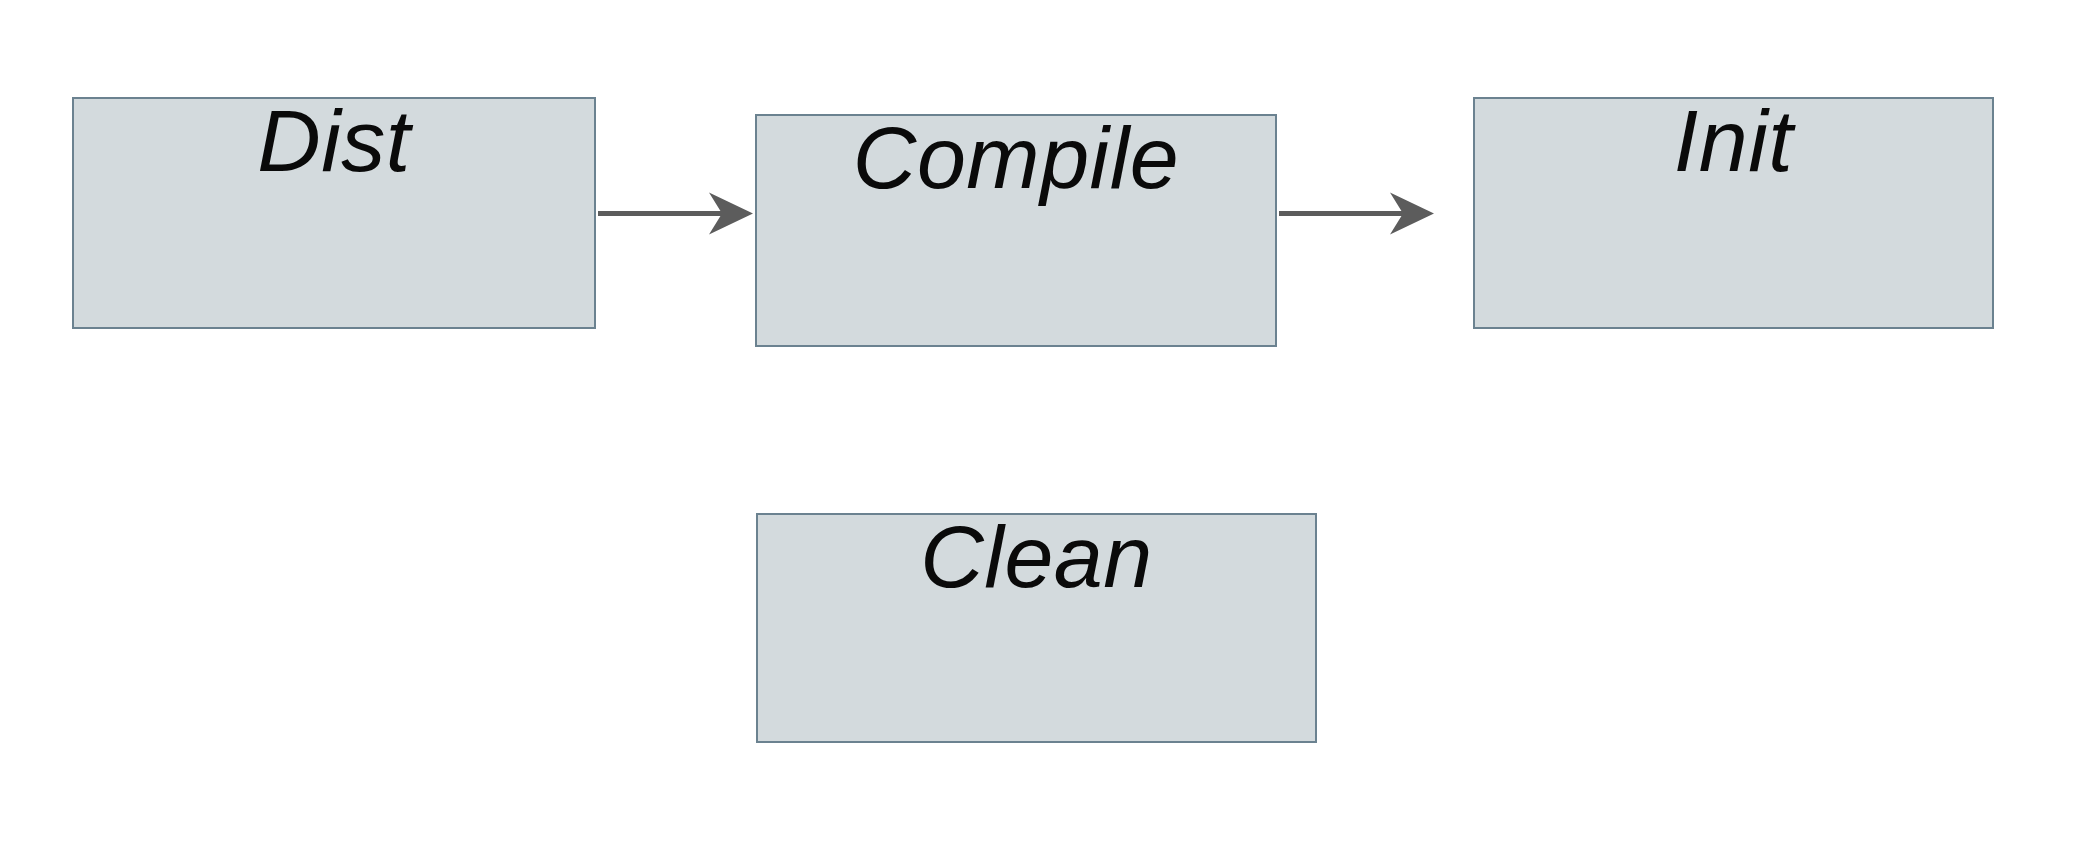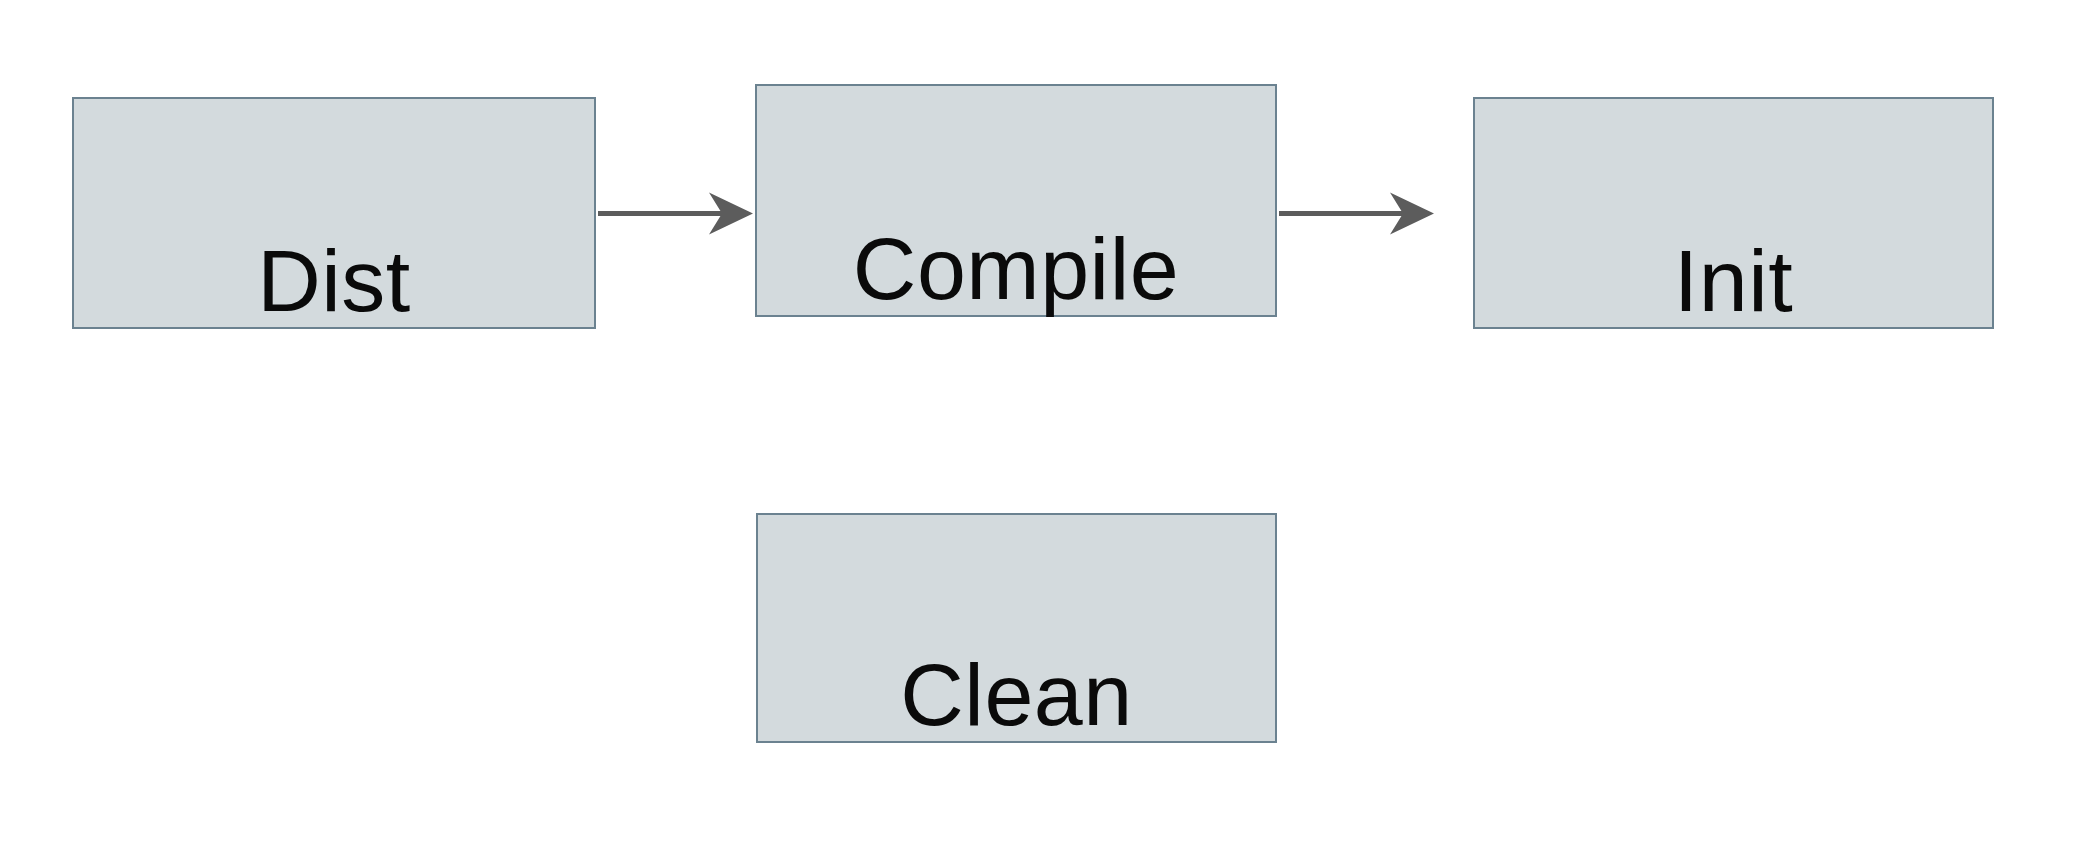--- a/index.html
+++ b/index.html
@@ -26,35 +26,36 @@
     position:absolute;
     left:0;top:0;
     width:2078px;height:848px;
     pointer-events:none;
   }
   .node{
     position:absolute;
     background:var(--node-fill);
     border:2.5px solid var(--node-border);
     display:flex;
-    align-items:flex-end;
+    align-items:flex-start;
     justify-content:center;
+    font-style:italic;
   }
   .node-label{
     font-size:88px;
     line-height:1;
     color:var(--text);
     letter-spacing:0.5px;
     white-space:nowrap;
     transform:translateY(-2px);
   }
   .node-dist    {left:72px;  top:97px;  width:524px; height:232px;}
-  .node-compile {left:755px; top:84px;  width:522px; height:233px;}
+  .node-compile {left:755px; top:114px;  width:522px; height:233px;}
   .node-init    {left:1437px;top:97px;  width:521px; height:232px;margin-left:36px;}
-  .node-clean   {left:756px; top:513px; width:521px; height:230px;}
+  .node-clean   {left:756px; top:513px; width:561px; height:230px;}
   .edge-shaft{stroke:var(--arrow);stroke-width:5;}
   .edge-head{fill:var(--arrow);stroke:none;}
 </style>
 </head>
 <body>
 
 <div class="canvas">
 
   <svg class="edges-layer" viewBox="0 0 2078 848" xmlns="http://www.w3.org/2000/svg">
     <g>

